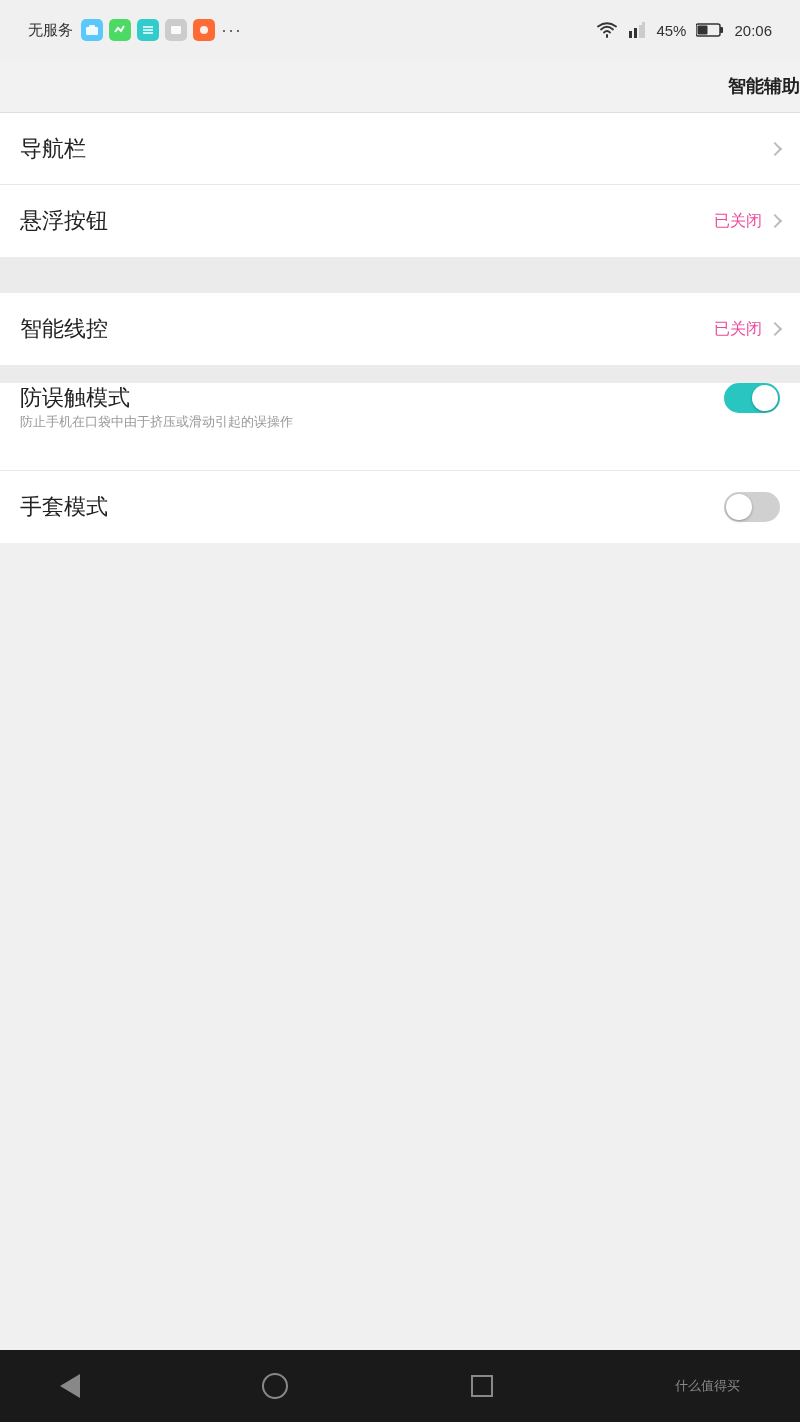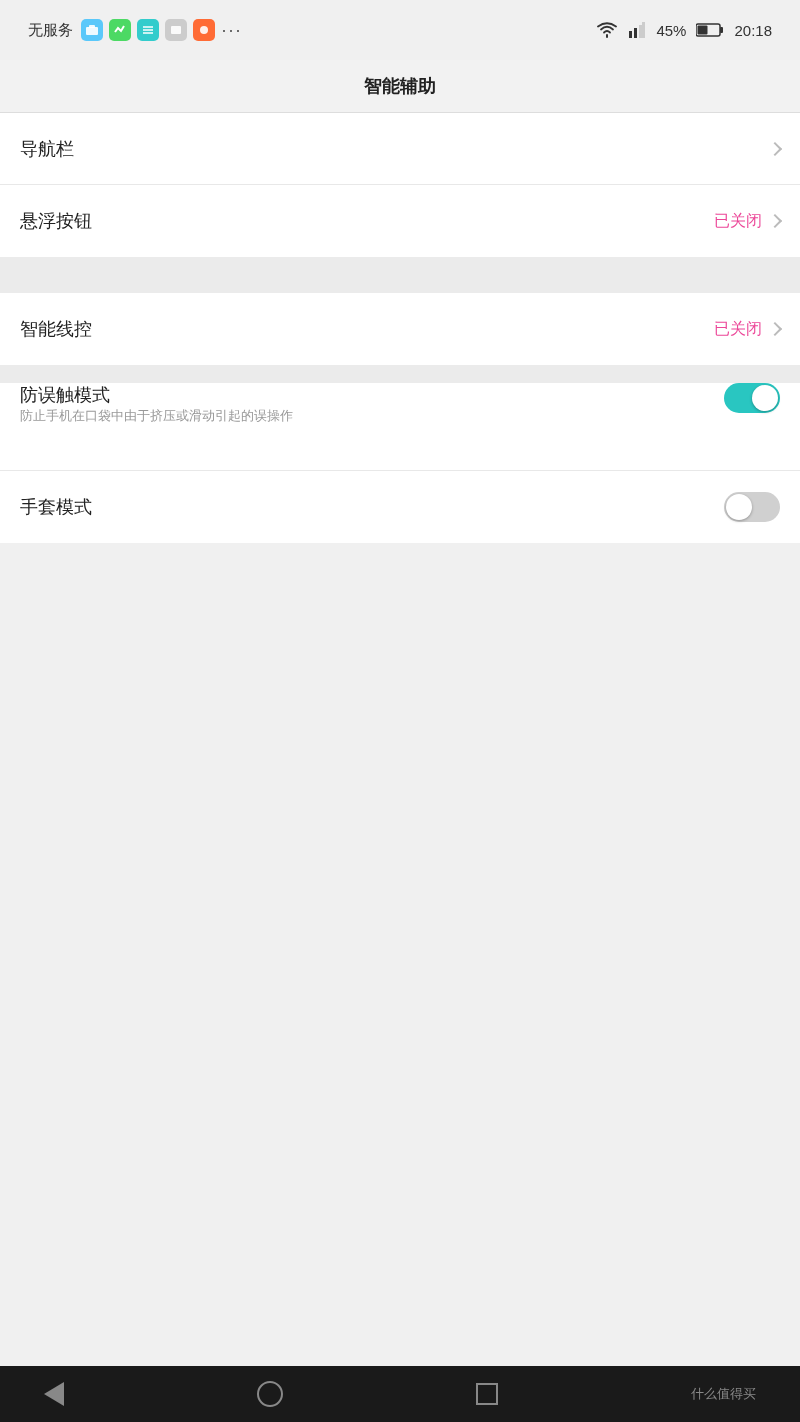--- a/index.html
+++ b/index.html
@@ -51,21 +51,21 @@
       display: flex;
       align-items: center;
       gap: 10px;
       font-size: 15px;
       color: #333;
     }
 
     
     .title-bar {
       background: #f2f2f2;
-      text-align: center;
+      text-align: right;
       padding: 14px 0 14px;
       border-bottom: 1px solid #ddd;
       flex-shrink: 0;
     }
     .title-bar-text {
       font-size: 18px;
       font-weight: 600;
       color: #222;
     }
     .settings-group {
@@ -88,21 +88,21 @@
     }
     .settings-item:last-child {
       border-bottom: none;
     }
     .settings-item-content {
       display: flex;
       flex-direction: column;
       justify-content: center;
     }
     .settings-item-label {
-      font-size: 18px;
+      font-size: 22px;
       color: #222;
     }
     .settings-item-desc {
       font-size: 13px;
       color: #999;
     }
     .settings-item-right {
       display: flex;
       align-items: center;
       gap: 8px;
@@ -153,26 +153,26 @@
     }
 
     
     .settings-item.tall {
       height: 88px;
       align-items: flex-start;
     }
 
     
     .bottom-nav {
-      height: 56px;
+      height: 72px;
       background: #1a1a1a;
       display: flex;
       align-items: center;
       justify-content: space-between;
-      padding: 0 44px;
+      padding: 0 60px;
       margin-top: auto;
       flex-shrink: 0;
     }
     .nav-btn {
       display: flex;
       align-items: center;
       justify-content: center;
       cursor: pointer;
     }
     .nav-triangle {
@@ -251,21 +251,21 @@
       <rect x="11" y="4" width="3" height="13" fill="#ccc"></rect>
       <rect x="14" y="1" width="3" height="16" fill="#ccc"></rect>
     </svg>
     <span>45%</span>
 
     <svg width="28" height="16" viewBox="0 0 28 16">
       <rect x="0" y="2" width="24" height="12" rx="2" fill="none" stroke="#333" stroke-width="1.5"></rect>
       <rect x="24" y="5" width="3" height="6" rx="1" fill="#333"></rect>
       <rect x="1.5" y="3.5" width="10" height="9" rx="1" fill="#333"></rect>
     </svg>
-    <span>20:18</span>
+    <span>20:06</span>
   </div>
 </div>
 
 <div class="title-bar">
   <span class="title-bar-text">智能辅助</span>
 </div>
 
 <div>
 
   <div class="settings-group">

